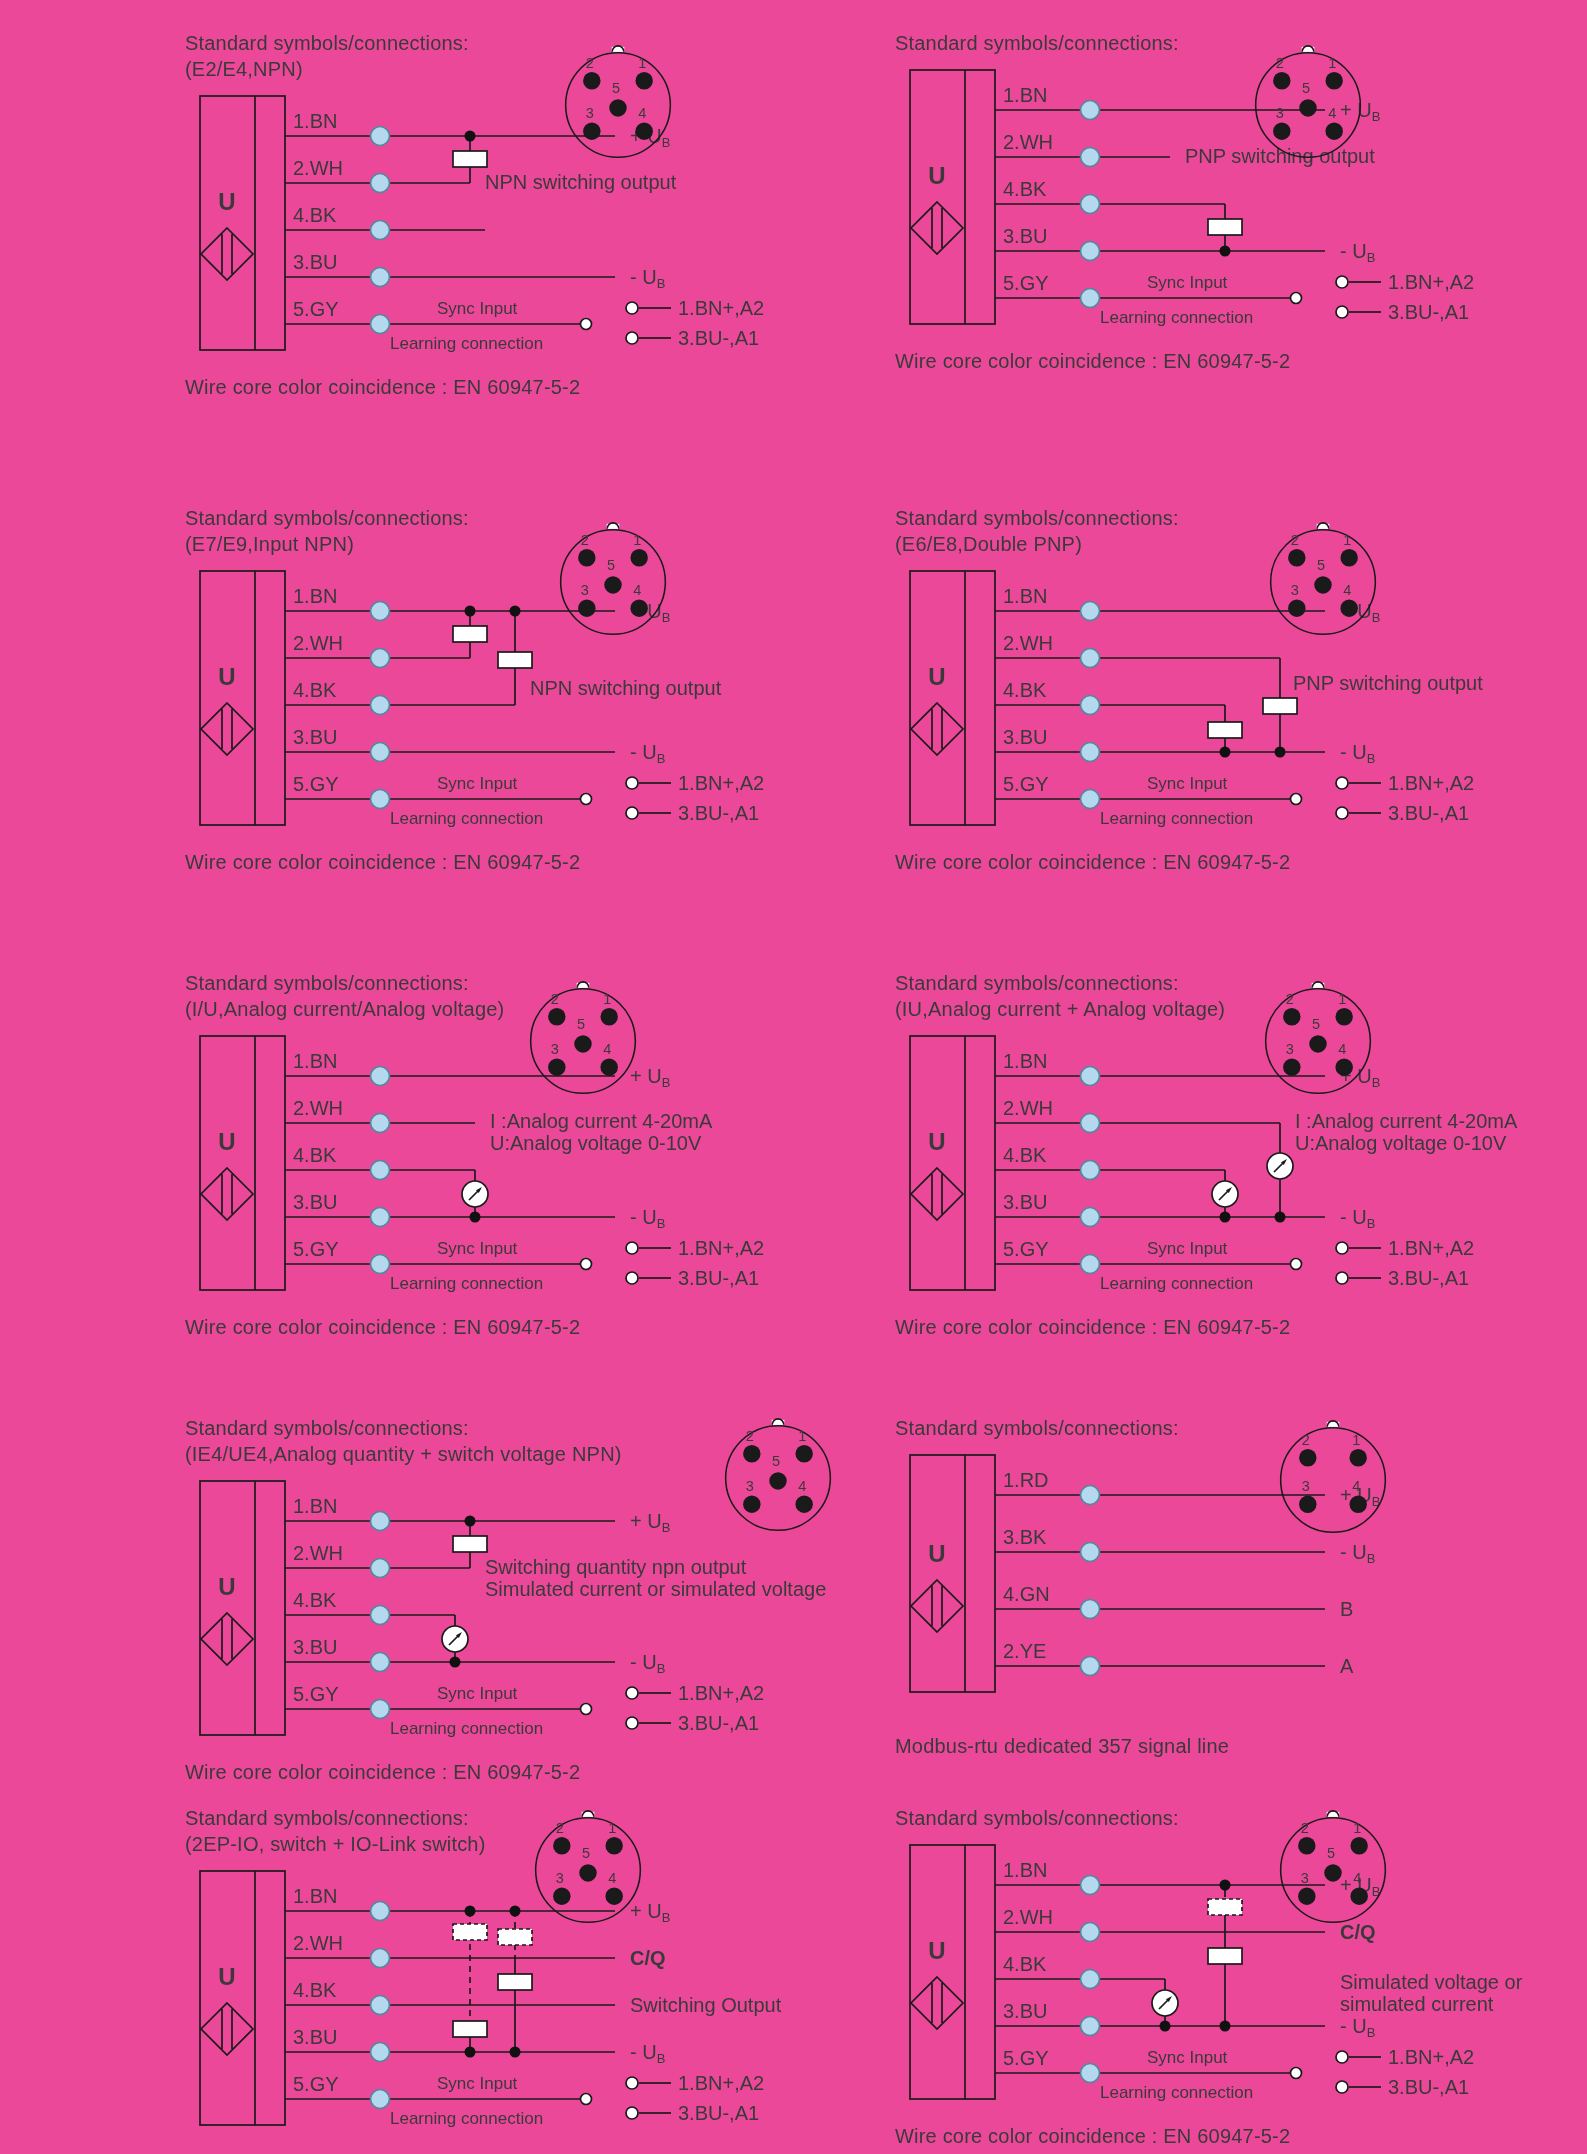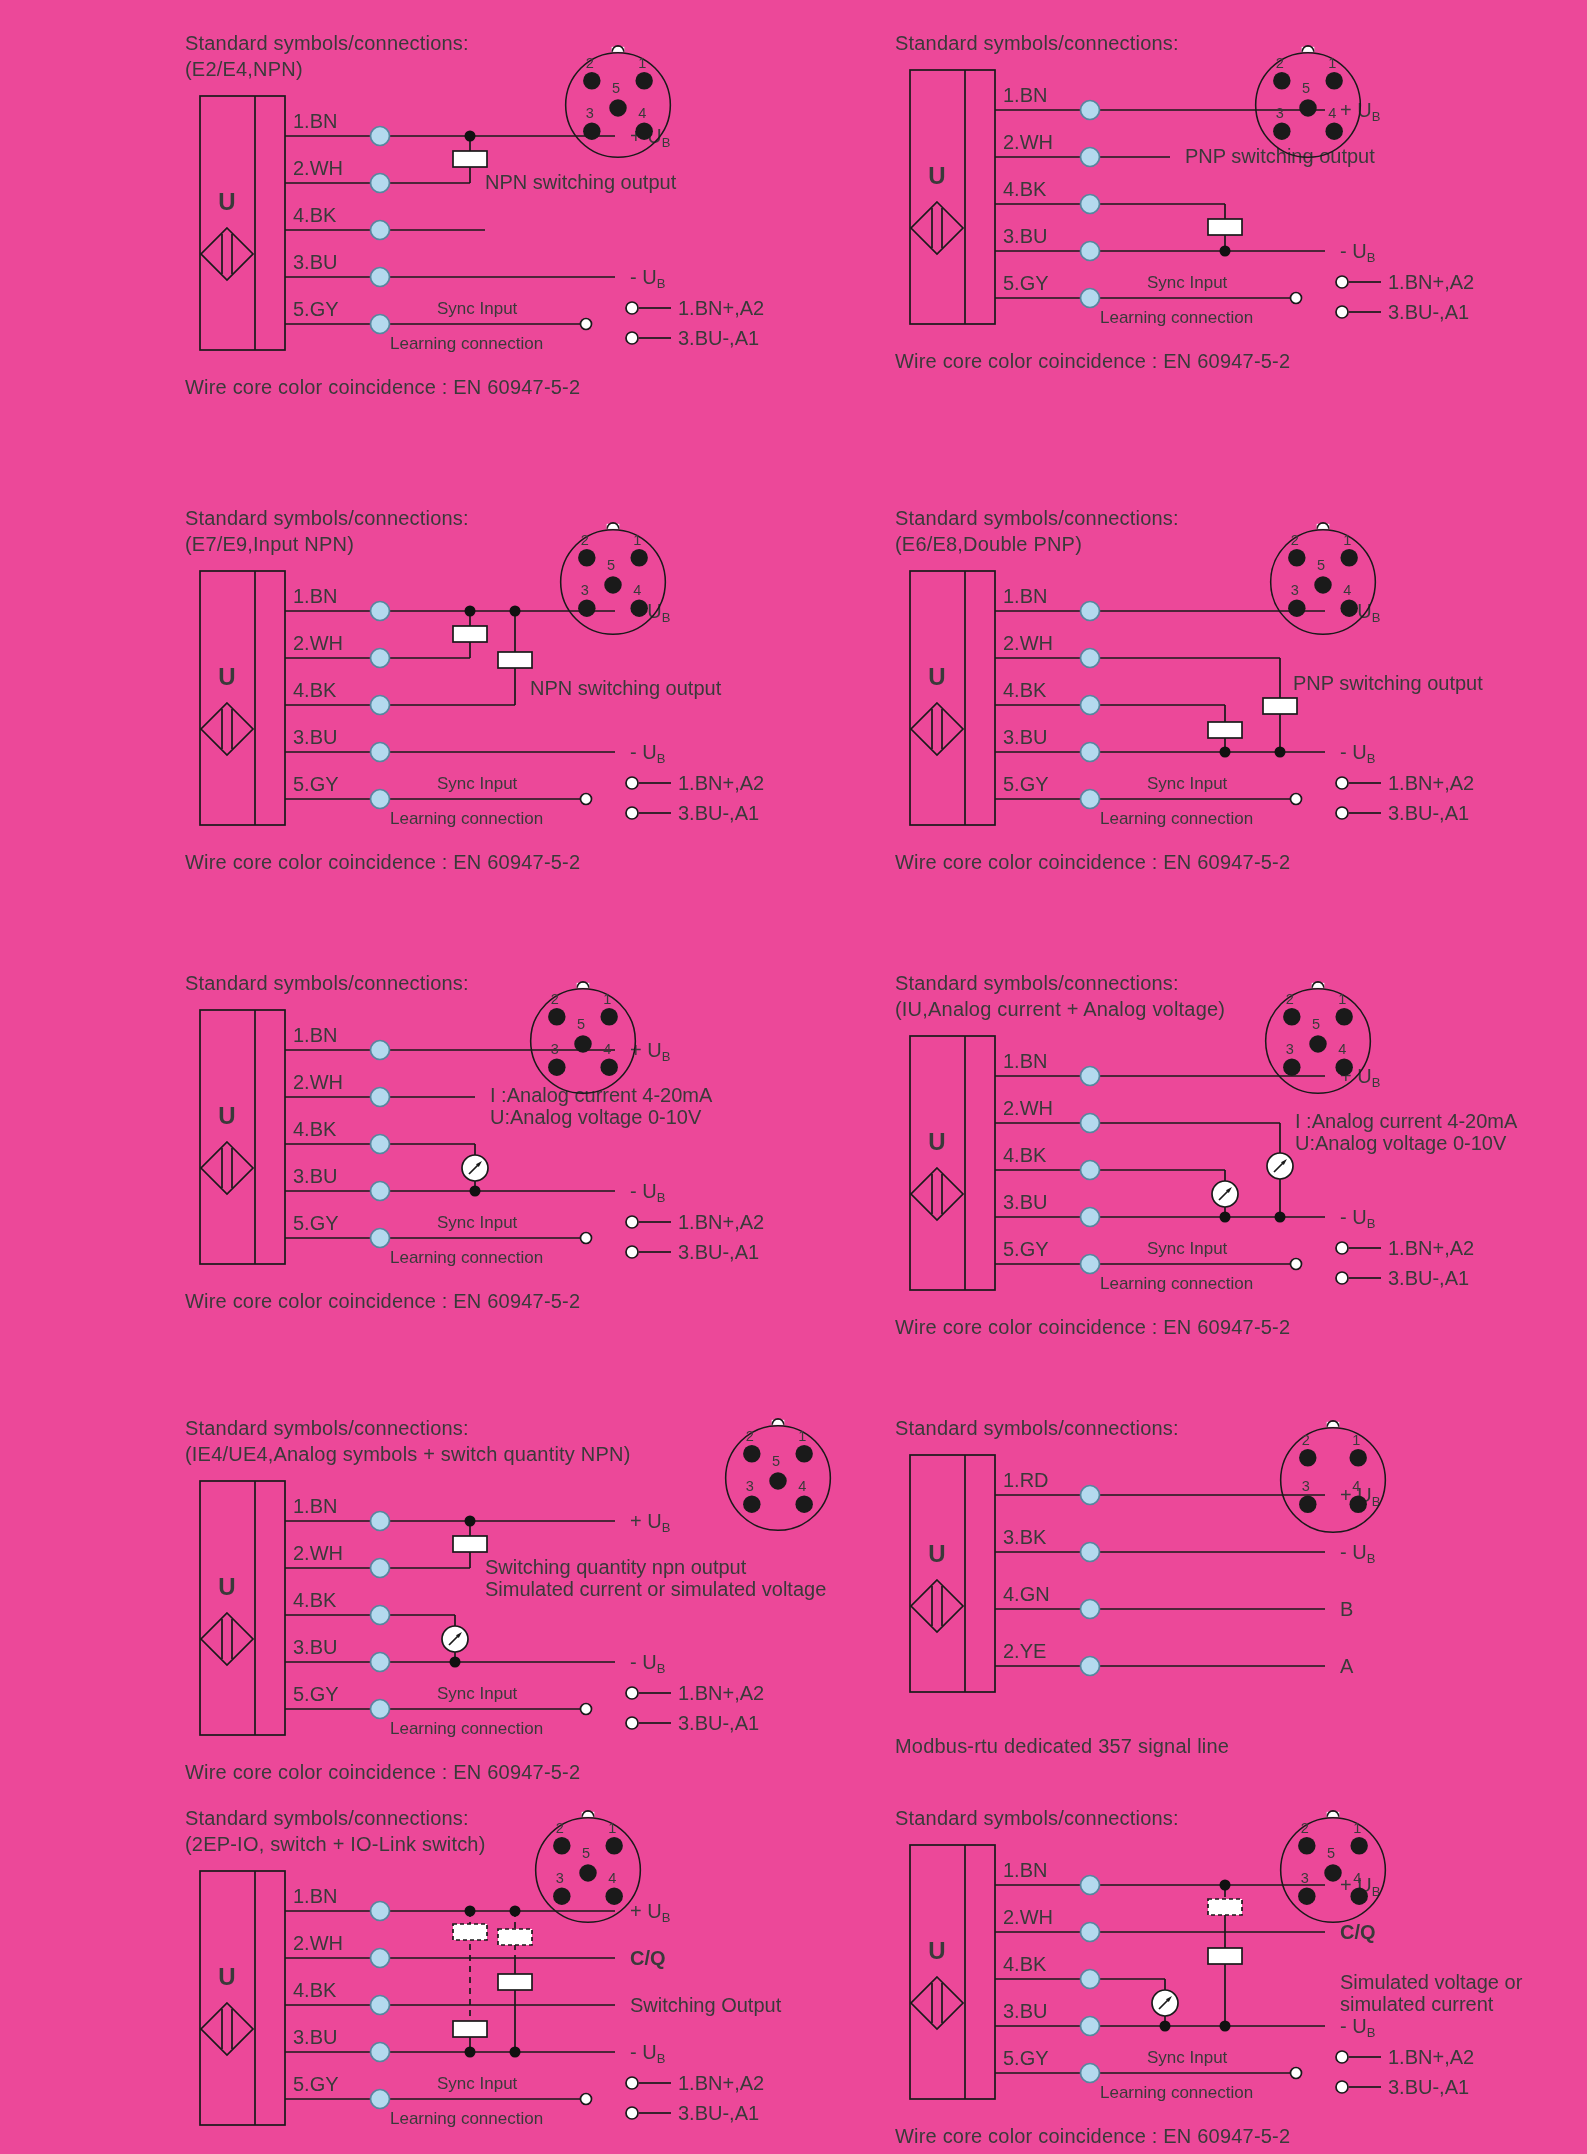--- a/index.html
+++ b/index.html
@@ -322,20 +322,21 @@
             <circle cx="385" cy="189" r="5.5" fill="#111111"></circle>
             <circle cx="330" cy="189" r="5.5" fill="#111111"></circle>
             <text x="398" y="127" font-size="20" font-weight="normal">PNP switching output</text>
           </g>
         </svg>
         <div class="cell-footer">Wire core color coincidence : EN 60947-5-2</div>
       </div>
       <div class="cell" style="left: 185px; top: 970px;">
         <div class="titles">
           <div class="title-line">Standard symbols/connections:</div>
+          <div class="title-line">(I/U,Analog current/Analog voltage)</div>
         </div>
         <div class="conn" style="left: 335px; top: 8px;"><svg viewBox="-65 -65 130 130" width="126" height="126">
             <circle cx="0" cy="0" r="54" fill="none" stroke="#1a1a1a" stroke-width="1.6"></circle>
             <rect x="-6.5" y="-60" width="13" height="5.2" fill="#ffffff"></rect>
             <path d="M -6 -55 A 6 6 0 0 1 6 -55" fill="none" stroke="#1a1a1a" stroke-width="1.6"></path>
             <circle cx="-27" cy="-25" r="9" fill="#1a1a1a"></circle>
             <text x="-29" y="-38" font-size="15" text-anchor="middle">2</text>
             <circle cx="27" cy="-25" r="9" fill="#1a1a1a"></circle>
             <text x="25" y="-38" font-size="15" text-anchor="middle">1</text>
             <circle cx="0" cy="3" r="9" fill="#1a1a1a"></circle>
@@ -490,21 +491,21 @@
             <circle cx="330" cy="189" r="5.5" fill="#111111"></circle>
             <text x="400" y="100" font-size="20" font-weight="normal">I :Analog current 4-20mA</text>
             <text x="400" y="122" font-size="20" font-weight="normal">U:Analog voltage 0-10V</text>
           </g>
         </svg>
         <div class="cell-footer">Wire core color coincidence : EN 60947-5-2</div>
       </div>
       <div class="cell" style="left: 185px; top: 1415px;">
         <div class="titles">
           <div class="title-line">Standard symbols/connections:</div>
-          <div class="title-line">(IE4/UE4,Analog symbols + switch quantity NPN)</div>
+          <div class="title-line">(IE4/UE4,Analog quantity + switch voltage NPN)</div>
         </div>
         <div class="conn" style="left: 530px; top: 0px;"><svg viewBox="-65 -65 130 130" width="126" height="126">
             <circle cx="0" cy="0" r="54" fill="none" stroke="#1a1a1a" stroke-width="1.6"></circle>
             <rect x="-6.5" y="-60" width="13" height="5.2" fill="#ffffff"></rect>
             <path d="M -6 -55 A 6 6 0 0 1 6 -55" fill="none" stroke="#1a1a1a" stroke-width="1.6"></path>
             <circle cx="-27" cy="-25" r="9" fill="#1a1a1a"></circle>
             <text x="-29" y="-38" font-size="15" text-anchor="middle">2</text>
             <circle cx="27" cy="-25" r="9" fill="#1a1a1a"></circle>
             <text x="25" y="-38" font-size="15" text-anchor="middle">1</text>
             <circle cx="0" cy="3" r="9" fill="#1a1a1a"></circle>

